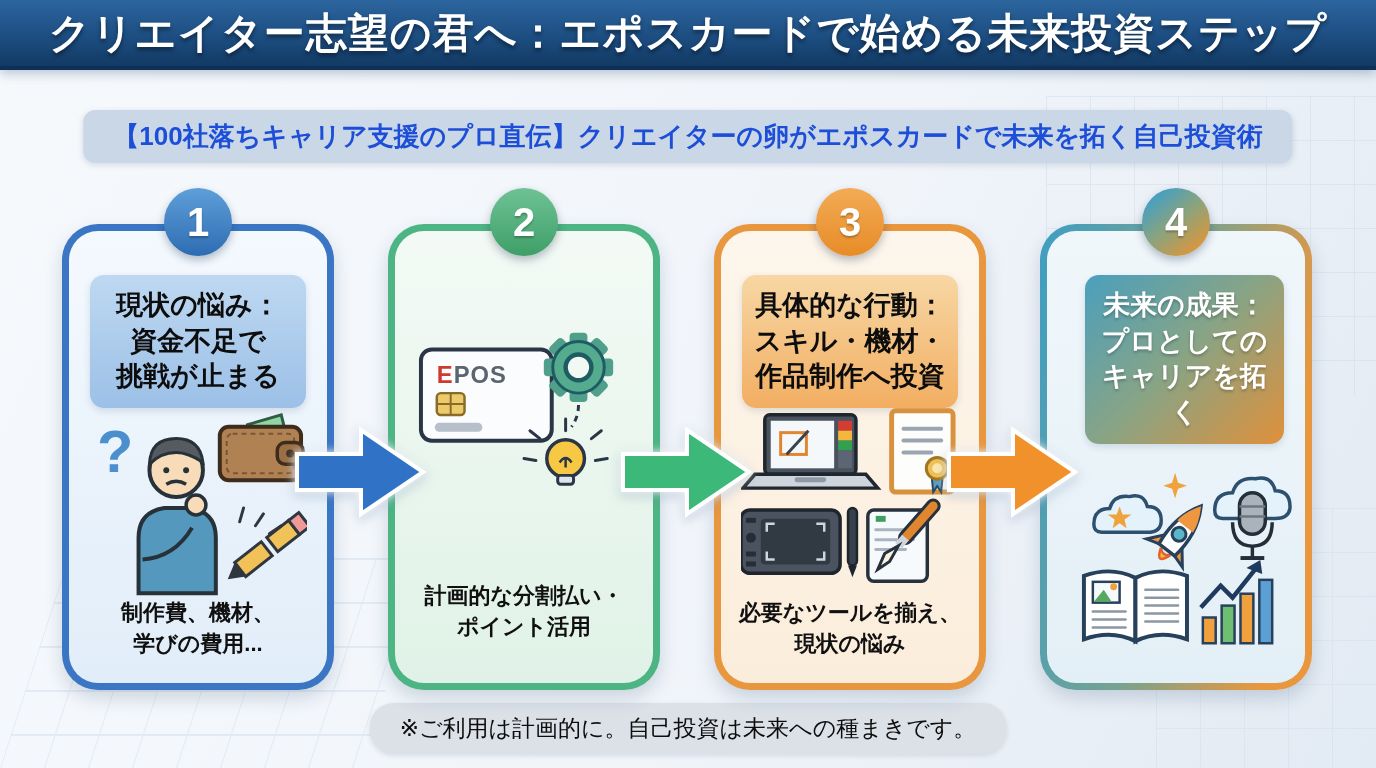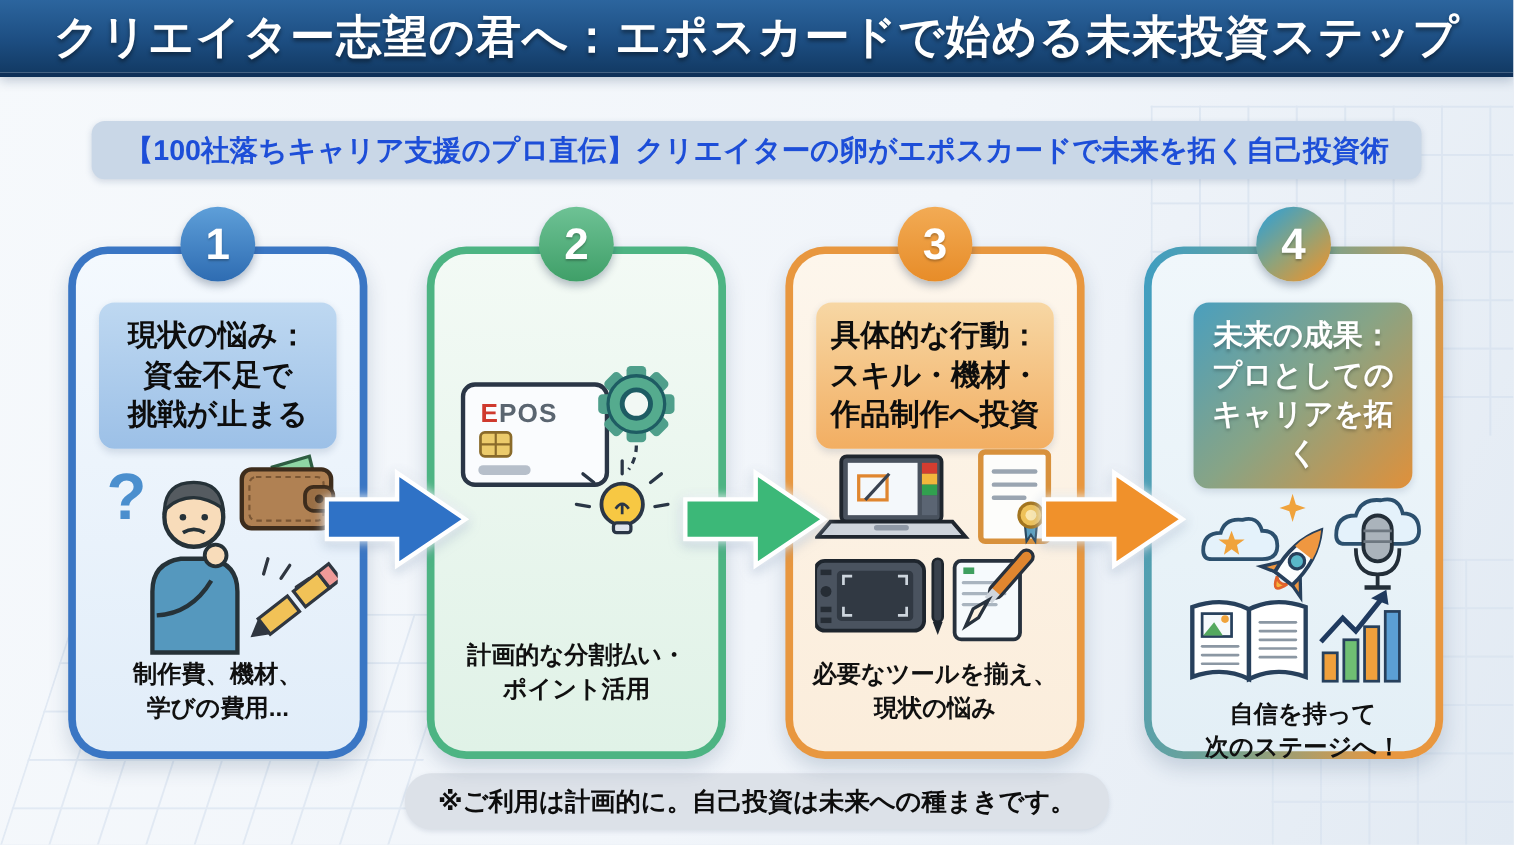--- a/index.html
+++ b/index.html
@@ -81,21 +81,21 @@
   
   .arrow{position:absolute;top:424px;width:132px;height:96px;z-index:5;
     filter:drop-shadow(0 0 5px rgba(255,255,255,.95)) drop-shadow(0 3px 4px rgba(90,120,160,.35));}
   .arrow.a1{left:295px;}
   .arrow.a2{left:621px;}
   .arrow.a3{left:947px;}
   
   .footer{
     position:absolute;bottom:14px;left:50%;transform:translateX(-50%);
     background:#dce1e8;border-radius:24px;padding:10px 30px;
-    font-size:23px;font-weight:700;color:#0d0d0d;white-space:nowrap;
+    font-size:23px;font-weight:400;color:#0d0d0d;white-space:nowrap;
     box-shadow:0 2px 5px rgba(70,90,120,.15);
   }
 </style>
 </head>
 <body>
 
 <div class="stage">
   <div class="decor tr"></div>
   <div class="decor br"></div>
   <div class="decor bl"></div>
@@ -309,22 +309,20 @@
             <g transform="translate(128,102)">
               <rect x="0" y="48" width="13" height="26" fill="#f0a03c" stroke="#27405c" stroke-width="2.5"></rect>
               <rect x="19" y="36" width="13" height="38" fill="#6fbf73" stroke="#27405c" stroke-width="2.5"></rect>
               <rect x="38" y="24" width="13" height="50" fill="#f0a03c" stroke="#27405c" stroke-width="2.5"></rect>
               <rect x="57" y="10" width="13" height="64" fill="#5b9fd4" stroke="#27405c" stroke-width="2.5"></rect>
               <path d="M-2 38 L18 16 L30 28 L54 -2" stroke="#1f3a5f" stroke-width="4.5" fill="none"></path>
               <polygon points="58,-10 60,4 44,-2" fill="#1f3a5f"></polygon>
             </g>
           </svg>
         </div>
-        <div class="caption">自信を持って
-次のステージへ！</div>
       </div>
     </div>
   </div>
 
   <svg class="arrow a1" viewBox="0 0 132 96">
     <polygon points="2,30 66,30 66,6 128,48 66,90 66,66 2,66" fill="#2f72c6" stroke="#ffffff" stroke-width="4"></polygon>
   </svg>
   <svg class="arrow a2" viewBox="0 0 132 96">
     <polygon points="2,30 66,30 66,6 128,48 66,90 66,66 2,66" fill="#3cb878" stroke="#ffffff" stroke-width="4"></polygon>
   </svg>

